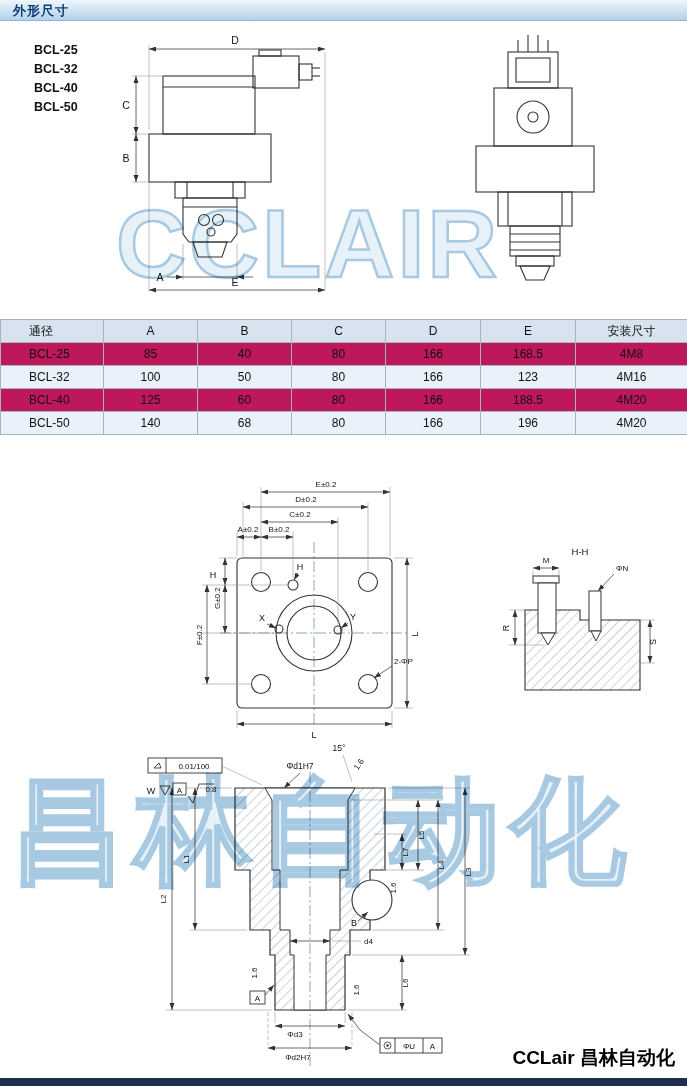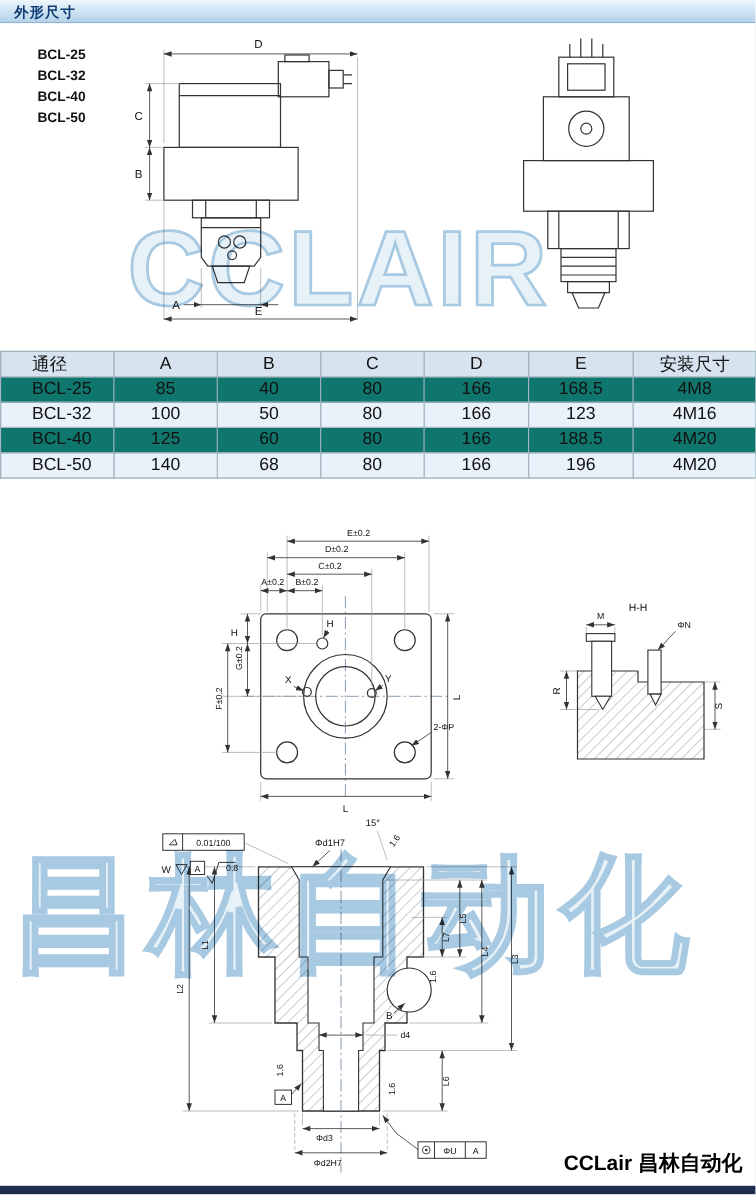--- a/index.html
+++ b/index.html
@@ -11,21 +11,21 @@
     padding-left:13px;font-weight:bold;font-size:13px;color:#0f3d73;letter-spacing:1px;z-index:2;box-sizing:border-box;}
   #bar1{top:0;}
   #bar2{top:432px;}
   .models{position:absolute;left:34px;top:41px;font-size:12.5px;font-weight:bold;color:#111;line-height:19px;z-index:2;}
   .dwg{position:absolute;z-index:2;}
   .wm{position:absolute;font-weight:bold;white-space:nowrap;pointer-events:none;z-index:3;
     color:rgba(208,227,242,0.5);-webkit-text-stroke:2.5px #a8c9e2;mix-blend-mode:multiply;}
   #wm-cclair{font-size:97px;top:188px;left:116px;letter-spacing:3px;}
   #wm-cn{font-size:116px;top:754px;left:10px;letter-spacing:9px;}
   .spec-table{position:absolute;top:319px;left:0;width:687px;border-collapse:collapse;table-layout:fixed;
-    font-size:16px;color:#111;z-index:2;background:#0f766e;padding-left:18px;}
+    font-size:12px;color:#111;z-index:2;background:#be185d;padding-left:18px;}
   .spec-table th,.spec-table td{border:1px solid #a8b3be;height:22px;text-align:center;font-weight:normal;padding:0;}
   .spec-table thead th{background:#d7e3ef;}
   .spec-table tbody tr:nth-child(even){background:#e9f2fb;}
   .spec-table .model{text-align:left;padding-left:28px;}
   .footer{position:absolute;top:1045px;right:12px;font-size:19px;font-weight:bold;color:#000;z-index:4;}
   .bottom-bar{position:absolute;left:0;bottom:0;width:687px;height:8px;background:#1d2e4e;z-index:4;}
   svg text{font-family:"Liberation Sans","DejaVu Sans",sans-serif;fill:#111;}
 </style>
 </head>
 <body>

